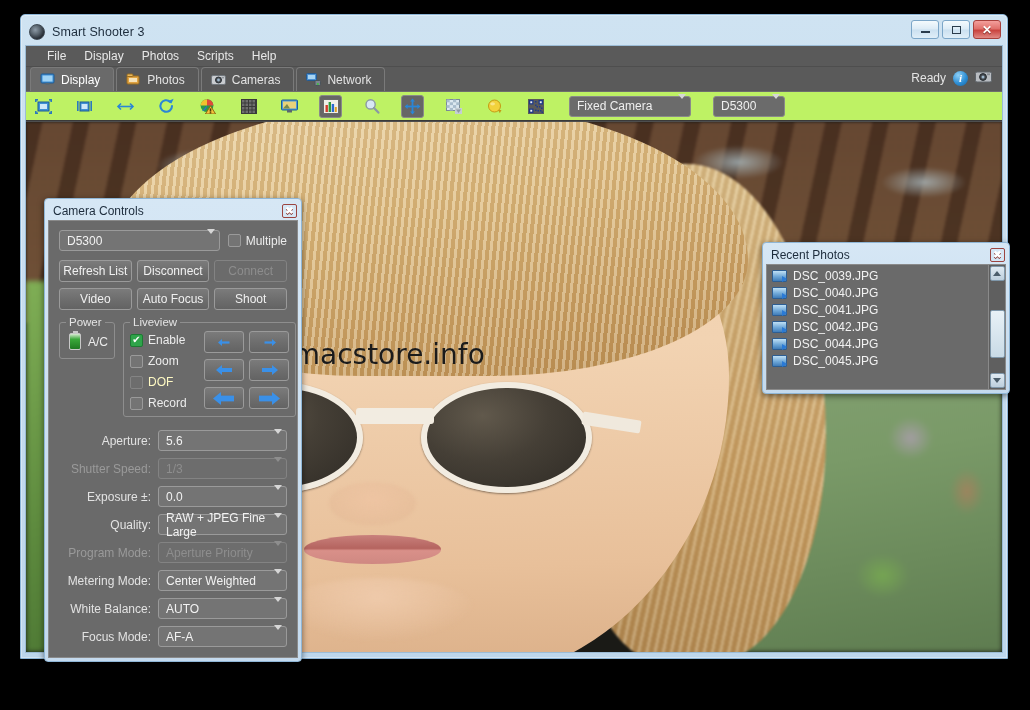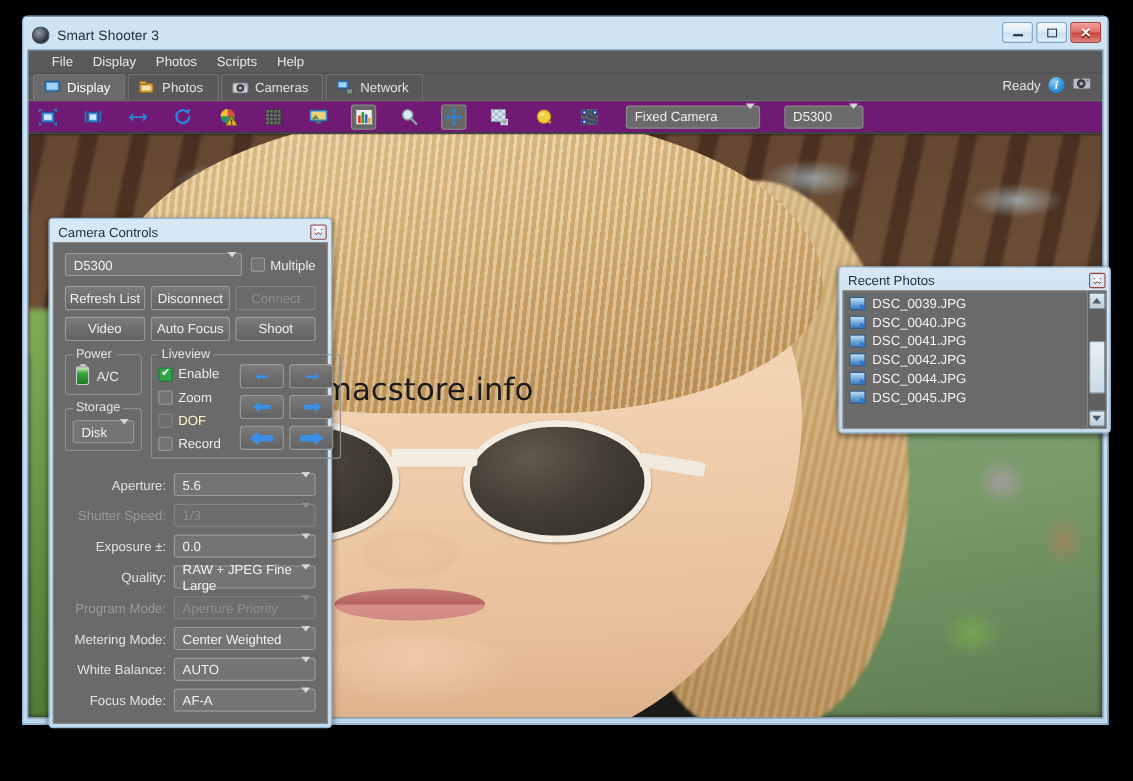--- a/index.html
+++ b/index.html
@@ -106,21 +106,21 @@
   #info-icon {
     width: 15px; height: 15px; border-radius: 50%;
     background: radial-gradient(circle at 35% 28%, #8fd0f5 0%, #2e8fd6 55%, #15629f 100%);
     color:#fff; font-size:11px; font-weight:bold; font-style: italic;
     display:flex; align-items:center; justify-content:center;
     font-family: "Liberation Serif", serif;
   }
 
   
   #toolbar {
-    height: 29px; background: #701a75;
+    height: 29px; background: #bef264;
     display: flex; align-items: center; gap: 18px; padding: 0 6px;
     border-bottom: 1px solid #3a3a3a;
   }
   .tbtn {
     width: 23px; height: 23px;
     display: flex; align-items: center; justify-content: center;
     border: 1px solid transparent; border-radius: 3px;
     position: relative;
   }
   .tbtn.pressed { border-color: #8a8a8a; background: #666; }
@@ -722,29 +722,20 @@
       <div class="btn">Shoot</div>
     </div>
 
     <div class="cc-mid">
       <div class="cc-left-col">
         <fieldset class="grp">
           <legend>Power</legend>
           <div class="power-inner">
             <span class="batt"></span>
             <span class="power-label">A/C</span>
-          </div>
-        </fieldset>
-        <fieldset class="grp">
-          <legend>Storage</legend>
-          <div class="storage-inner">
-            <div class="combo">
-              <span>Disk</span>
-              <span class="caret"><span class="caret-tri"></span></span>
-            </div>
           </div>
         </fieldset>
       </div>
 
       <fieldset class="grp" style="flex:1">
         <legend>Liveview</legend>
         <div class="lv-grid">
           <div class="lv-checks">
             <div class="chk-wrap">
               <span class="chkbox checked"></span>

